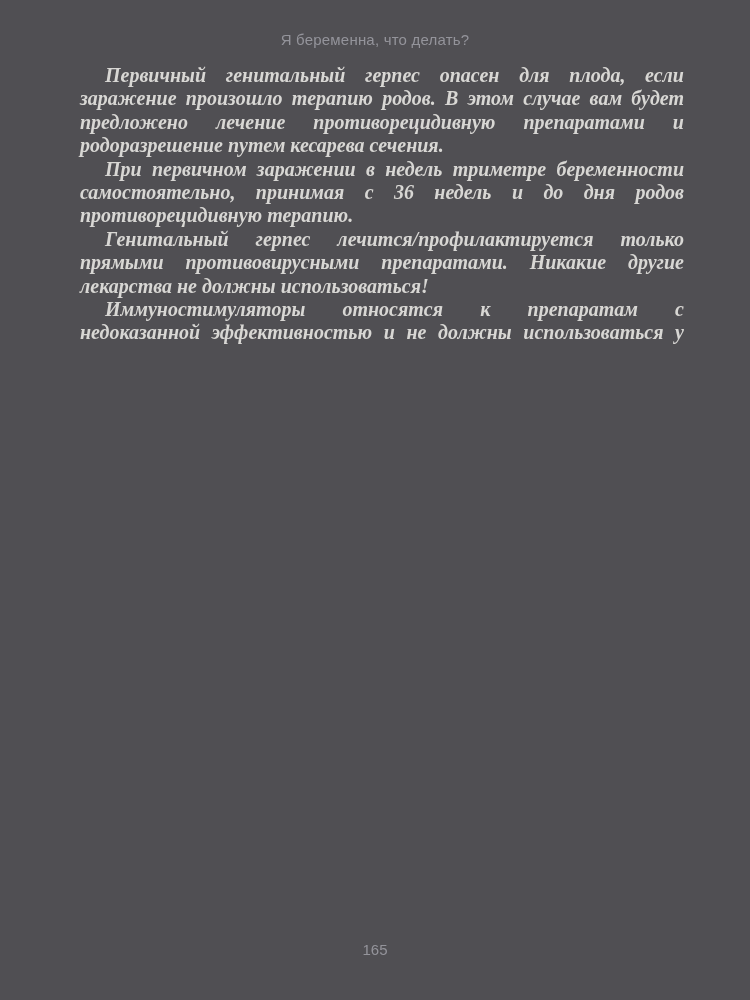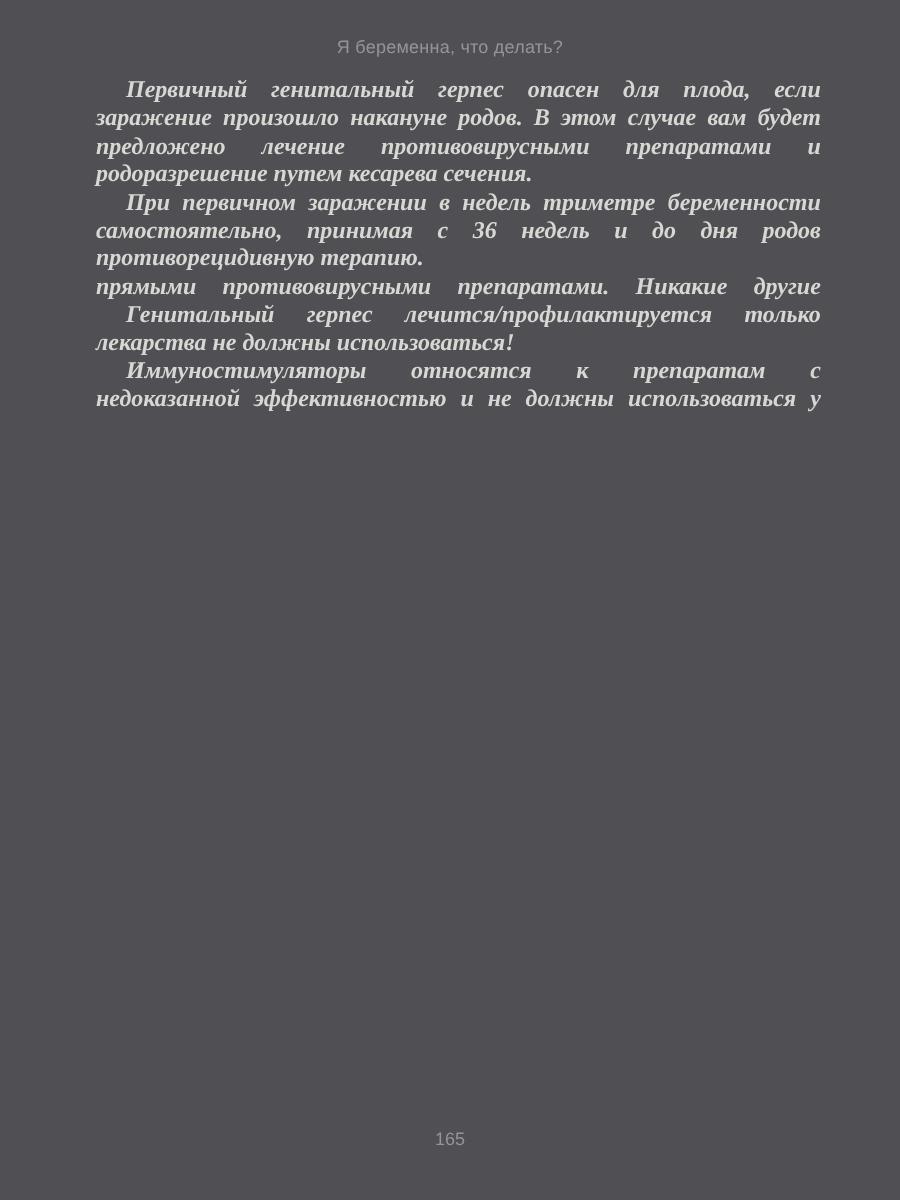--- a/index.html
+++ b/index.html
@@ -62,27 +62,27 @@
   }
 </style>
 </head>
 <body>
 
 <div class="reader-page">
   <div class="running-header">Я беременна, что делать?</div>
 
   <div class="book-text">
       <div class="line first">Первичный генитальный герпес опасен для плода, если</div>
-      <div class="line">заражение произошло накануне родов. В этом случае вам будет</div>
-      <div class="line">предложено лечение противовирусными препаратами и</div>
+      <div class="line">заражение произошло терапию родов. В этом случае вам будет</div>
+      <div class="line">предложено лечение противорецидивную препаратами и</div>
       <div class="line last">родоразрешение путем кесарева сечения.</div>
       <div class="line first">При первичном заражении в недель триметре беременности</div>
       <div class="line">самостоятельно, принимая с 36 недель и до дня родов</div>
       <div class="line last">противорецидивную терапию.</div>
+      <div class="line first">Генитальный герпес лечится/профилактируется только</div>
       <div class="line">прямыми противовирусными препаратами. Никакие другие</div>
-      <div class="line first">Генитальный герпес лечится/профилактируется только</div>
       <div class="line last">лекарства не должны использоваться!</div>
       <div class="line first">Иммуностимуляторы относятся к препаратам с</div>
       <div class="line">недоказанной эффективностью и не должны использоваться у</div>
     </div>
 
   <div class="page-number">165</div>
 </div>
 
 </body></html>

